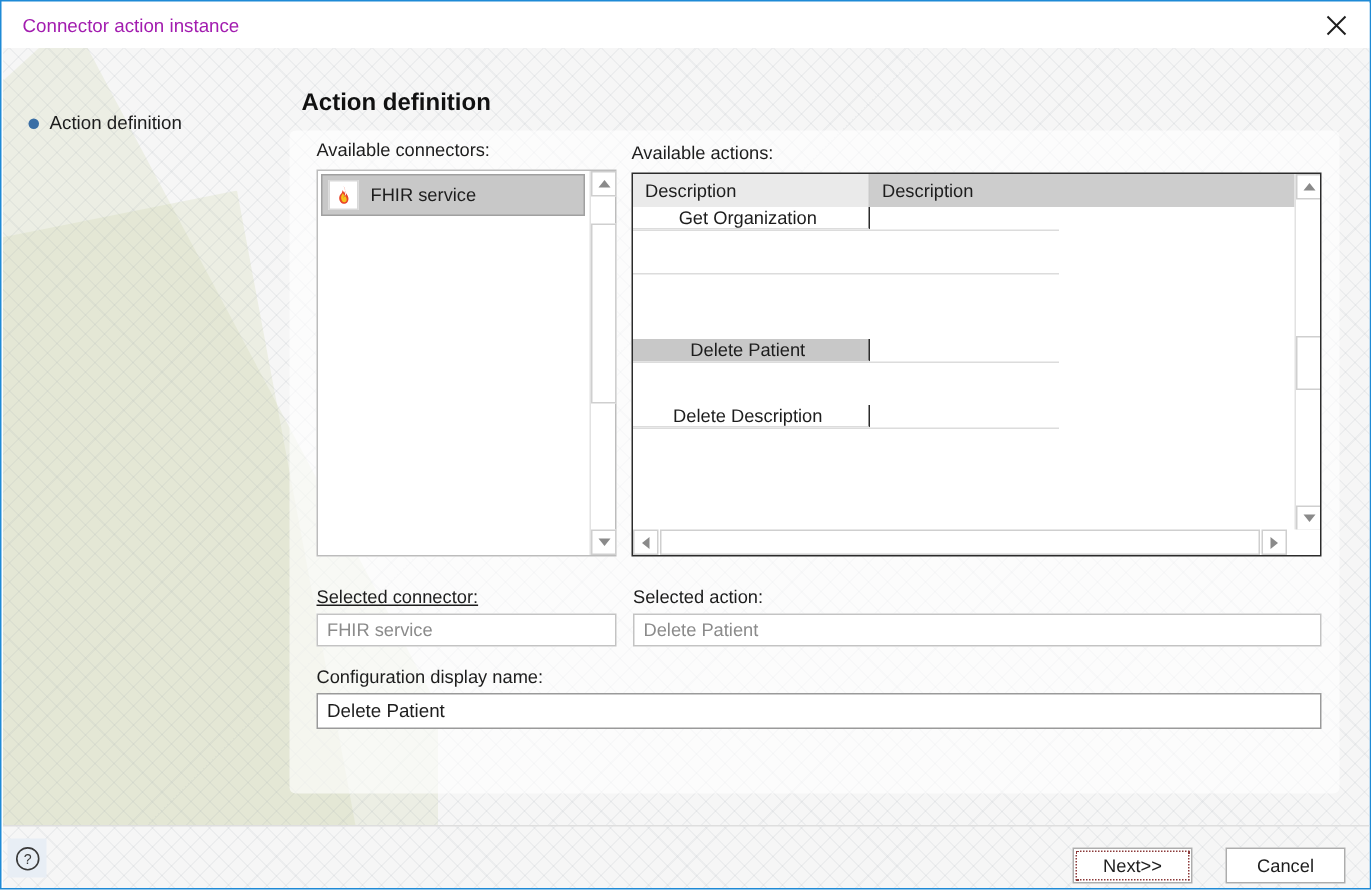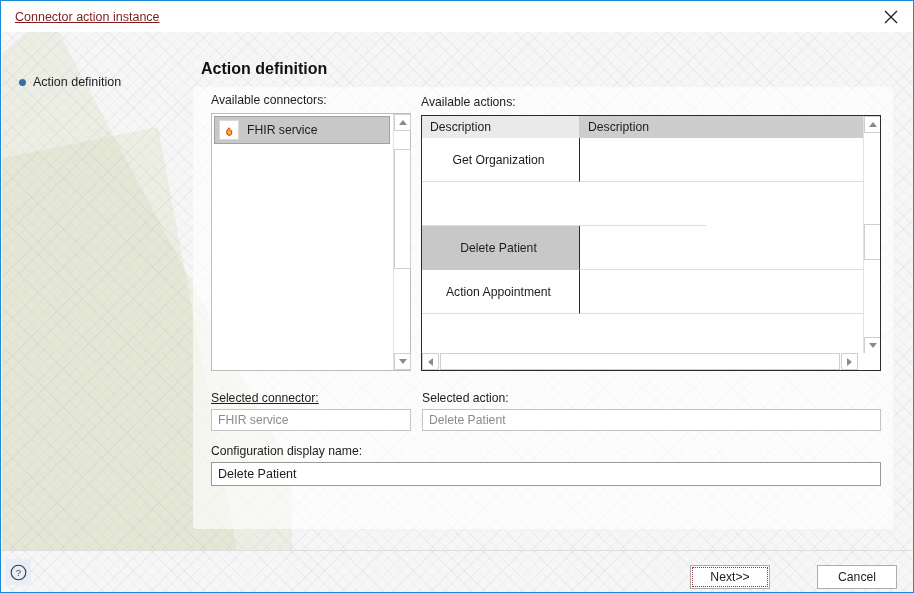--- a/index.html
+++ b/index.html
@@ -32,23 +32,22 @@
     left: 1px; top: 1px;
     width: 912px;
     height: 30px;
     background: #ffffff;
     box-sizing: border-box;
   }
   #titlebar-text {
     position: absolute;
     left: 13px; top: 8px;
     font-size: 12.5px;
-    color: #7f1d1d;
+    color: #a21caf;
     white-space: nowrap;
-    text-decoration: underline;
   }
   #close-button {
     position: absolute;
     right: 0px; top: 0px;
     width: 46px;
     height: 30px;
     cursor: default;
   }
   #close-button svg { position:absolute; left:16px; top:8px; }
 
@@ -261,20 +260,21 @@
   .th-2 { width: 284px; background: #cdcdcd; }
   #tbody {
     position: absolute;
     left: 0; top: 22px;
     width: 442px;
   }
   .trow {
     height: 44px;
     display: flex;
     cursor: default;
+    flex-direction: column;
   }
   .td-1 {
     width: 158px;
     box-sizing: border-box;
     border-right: 1px solid #2b2b2b;
     border-bottom: 1px solid #dcdcdc;
     display: flex;
     align-items: center;
     justify-content: center;
     font-size: 12.2px;
@@ -372,21 +372,21 @@
     background: #ffffff;
     border: 1px solid #adadad;
     box-sizing: border-box;
     display: flex;
     align-items: center;
     justify-content: center;
     font-size: 12.2px;
     color: #1d1d1d;
     cursor: default;
   }
-  #next-button { left: 688px; outline: 1px dotted #8b3a3a; outline-offset: -3px; }
+  #next-button { left: 713px; outline: 1px dotted #8b3a3a; outline-offset: -3px; }
   #cancel-button { left: 815px; }
 </style>
 </head>
 <body>
 
 <div id="window">
 
   <div id="titlebar">
     <div id="titlebar-text">Connector action instance</div>
     <div id="close-button">
@@ -449,21 +449,21 @@
                 <div class="td-2"></div>
               </div>
               <div class="trow">
                 <div class="td-2"></div>
               </div>
               <div class="trow selected">
                 <div class="td-1">Delete Patient</div>
                 <div class="td-2"></div>
               </div>
               <div class="trow">
-                <div class="td-1">Action Appointment</div>
+                <div class="td-1">Delete Description</div>
                 <div class="td-2"></div>
               </div>
             </div>
           </div>
 
           <div class="vscroll" style="height:238px; top:0;">
             <div class="sb-btn" style="top:0; left:0;">
               <span class="tri tri-up"></span>
             </div>
             <div class="sb-thumb" style="top:108px; left:0; width:17px; height:36px;"></div>

